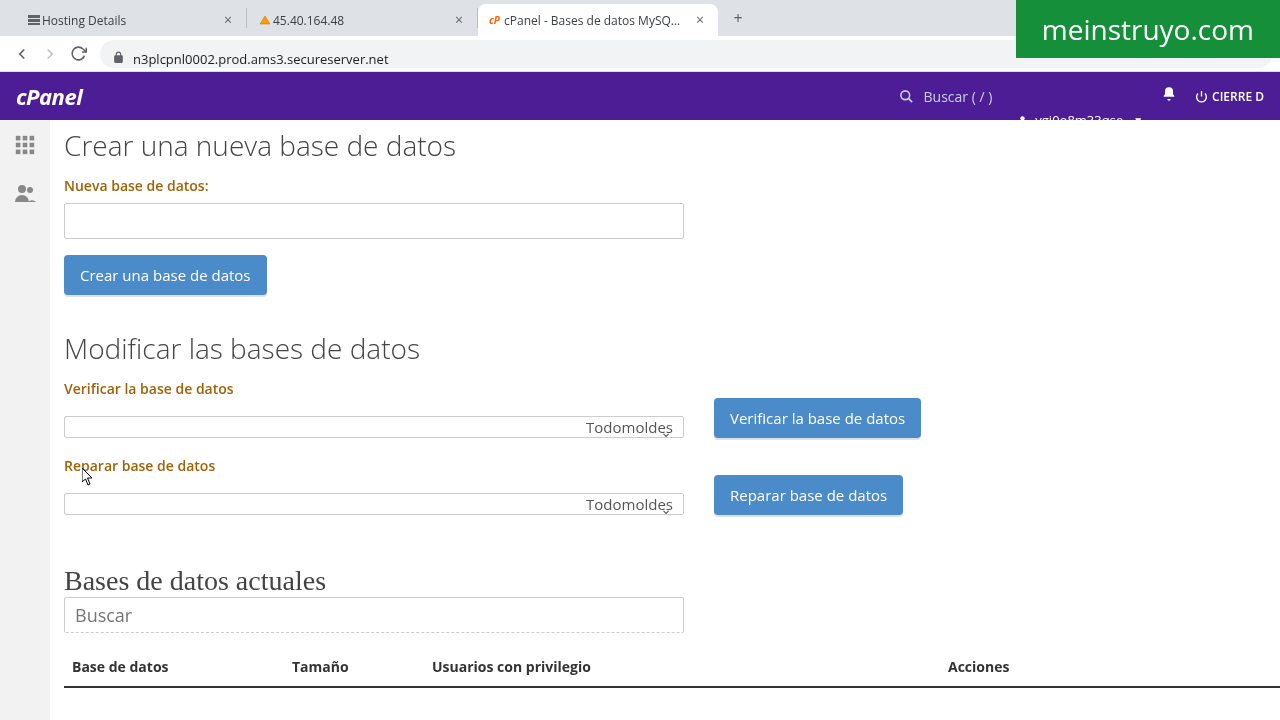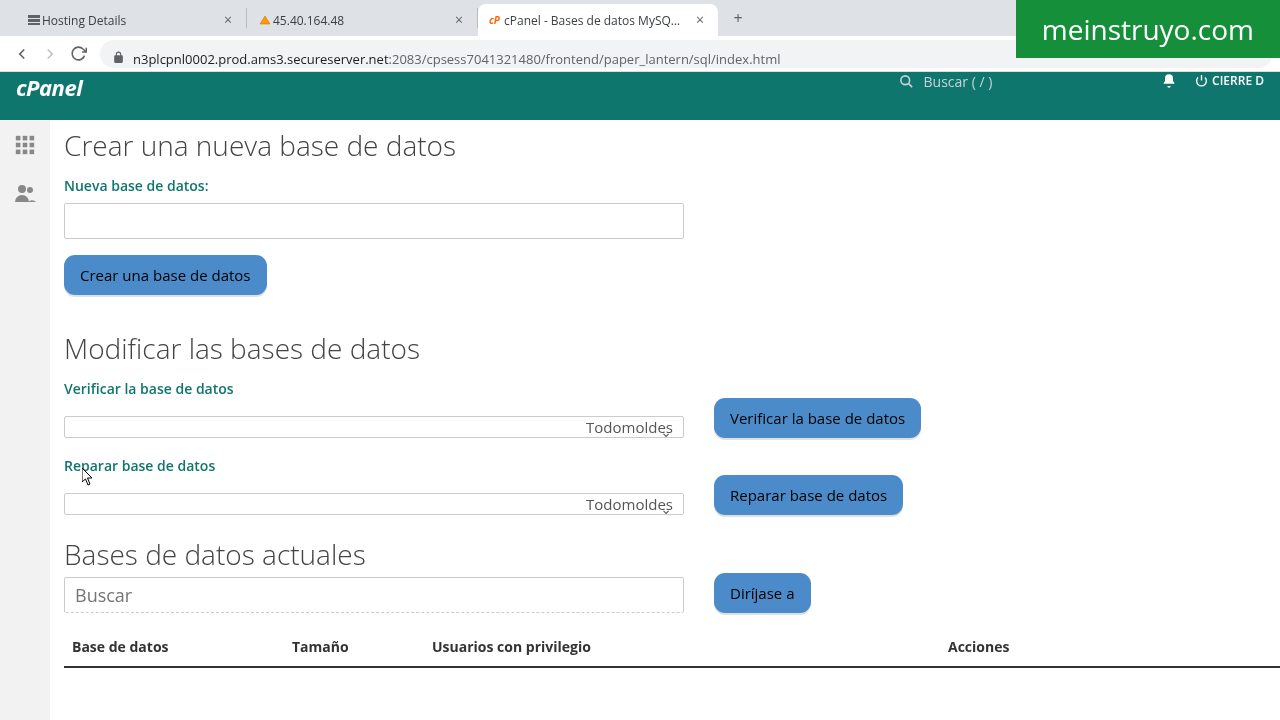--- a/index.html
+++ b/index.html
@@ -19,50 +19,50 @@
 .watermark { position: absolute; right: 0; top: 0; background: #168f3a; color: #fff; font-size: 28px; font-weight: 500; padding: 10px 26px; z-index: 100; }
 
 .addr-bar { background: #fff; height: 36px; display: flex; align-items: center; padding: 0 8px; border-bottom: 1px solid #dadce0; }
 .nav-btn { width: 28px; height: 28px; display: flex; align-items: center; justify-content: center; color: #5f6368; cursor: pointer; }
 .nav-btn.disabled { color: #bdc1c6; }
 .addr-input { flex: 1; height: 28px; background: #f1f3f4; border-radius: 14px; display: flex; align-items: flex-end; padding: 0 12px; margin-left: 8px; font-size: 13px; color: #5f6368; }
 .lock-icon { margin-right: 8px; color: #5f6368; }
 .url-dark { color: #202124; }
 
 
-.cp-header { background: #0f766e; height: 48px; display: flex; align-items: flex-start; padding: 0 16px; color: #fff; }
+.cp-header { background: #4c1d95; height: 48px; display: flex; align-items: center; padding: 0 16px; color: #fff; }
 .cp-logo { font-size: 22px; font-weight: 700; font-style: italic; letter-spacing: -0.5px; }
 .cp-logo::before { content: ""; }
 .cp-spacer { flex: 1; }
 .cp-search { display: flex; align-items: center; color: #c9d2db; font-size: 14px; margin-right: 24px; }
 .cp-search svg { margin-right: 10px; }
 .cp-user { display: flex; align-items: center; color: #fff; font-size: 13px; margin-right: 18px; cursor: pointer; margin-top: 48px; }
 .cp-user svg { margin-right: 6px; }
 .cp-user-caret { margin-left: 10px; font-size: 10px; }
 .cp-bell { margin-right: 18px; cursor: pointer; }
 .cp-logout { display: flex; align-items: center; font-size: 12px; font-weight: 600; cursor: pointer; }
 .cp-logout svg { margin-right: 4px; }
 
 
 .main-wrap { display: flex; height: calc(720px - 36px - 36px - 48px); }
 .side-icons { width: 50px; background: #f2f2f2; padding-top: 14px; display: flex; flex-direction: column; align-items: center; gap: 20px; }
 .side-icon { color: #888; cursor: pointer; }
 .content { flex: 1; padding: 0 0 20px 14px; overflow-y: auto; background: #fff; }
 
 h1 { font-size: 28px; font-weight: 300; color: #444; margin-top: 6px; }
 h1.section { margin-top: 34px; }
-h1.section-big { margin-top: 20px; }
-.label { font-size: 14px; font-weight: 600; color: #0f766e; margin-top: 12px; }
+h1.section-big { margin-top: 50px; font-family: Liberation Serif, serif; }
+.label { font-size: 14px; font-weight: 600; color: #a16207; margin-top: 12px; }
 .text-input { width: 620px; height: 36px; border: 1px solid #ccc; border-radius: 2px; padding: 0 10px; font-size: 14px; margin-top: 8px; }
 .search-input { width: 620px; height: 36px; border: 1px solid #ccc; border-bottom: 1px dashed #ccc; border-radius: 2px; padding: 0 10px; font-size: 18px; margin-top: 0; }
 .select { width: 620px; height: 22px; border: 1px solid #ccc; border-radius: 2px; padding: 0 10px; font-size: 15px; color: #555; margin-top: 8px; background: #fff; appearance: none; position: relative; text-align: right; }
 .select-wrap { position: relative; display: inline-block; }
 .select-wrap::after { content: "⌄"; position: absolute; right: 12px; top: 14px; font-size: 14px; color: #666; pointer-events: none; }
 .row { display: flex; align-items: flex-end; gap: 30px; }
-.btn { background: #4c8bc9; color: #000000; border: none; border-radius: 11px; padding: 10px 16px; font-size: 15px; cursor: pointer; box-shadow: 0 2px 0 rgba(0,0,0,0.12); }
+.btn { background: #4c8bc9; color: #ffffff; border: none; border-radius: 4px; padding: 10px 16px; font-size: 15px; cursor: pointer; box-shadow: 0 2px 0 rgba(0,0,0,0.12); }
 .btn-standalone { margin-top: 16px; }
 
 .table { width: 100%; margin-top: 14px; border-collapse: collapse; }
 .table th { text-align: left; font-size: 14px; font-weight: 700; color: #333; padding: 10px 8px; border-bottom: 2px solid #333; }
 
 .cursor-img { position: absolute; left: 82px; top: 468px; pointer-events: none; z-index: 50; }
 </style>
 </head>
 <body>
 
@@ -122,21 +122,20 @@
         <path d="M20.49 15a9 9 0 1 1-2.12-9.36L23 10"></path>
       </svg>
   </div>
   <div class="addr-input">
     <span class="lock-icon">
       <svg width="13" height="13" viewBox="0 0 24 24" fill="currentColor">
           <path d="M18 8h-1V6a5 5 0 0 0-10 0v2H6a2 2 0 0 0-2 2v10a2 2 0 0 0 2 2h12a2 2 0 0 0 2-2V10a2 2 0 0 0-2-2zM9 6a3 3 0 0 1 6 0v2H9V6z"></path>
         </svg>
     </span>
     <span class="url-dark">n3plcpnl0002.prod.ams3.secureserver.net</span>
-      <span>:2083/cpsess7041321480/frontend/paper_lantern/sql/index.html</span>
   </div>
 </div>
 
 <div class="cp-header">
   <div class="cp-logo">cPanel</div>
   <div class="cp-spacer"></div>
   <div class="cp-search">
     <svg width="15" height="15" viewBox="0 0 24 24" fill="none" stroke="currentColor" stroke-width="2.5">
         <circle cx="10" cy="10" r="7"></circle>
         <line x1="21" y1="21" x2="15" y2="15"></line>
@@ -214,21 +213,20 @@
         <select class="select">
           <option>Todomoldes</option>
         </select>
       </div>
       <button class="btn">Reparar base de datos</button>
     </div>
 
     <h1 class="section-big">Bases de datos actuales</h1>
     <div class="row">
       <input class="search-input" type="text" placeholder="Buscar" style="">
-      <button class="btn">Diríjase a</button>
     </div>
 
     <table class="table">
       <thead>
         <tr>
           <th style="width:220px">Base de datos</th>
           <th style="width:140px">Tamaño</th>
           <th>Usuarios con privilegio</th>
           <th style="width:340px">Acciones</th>
         </tr>

